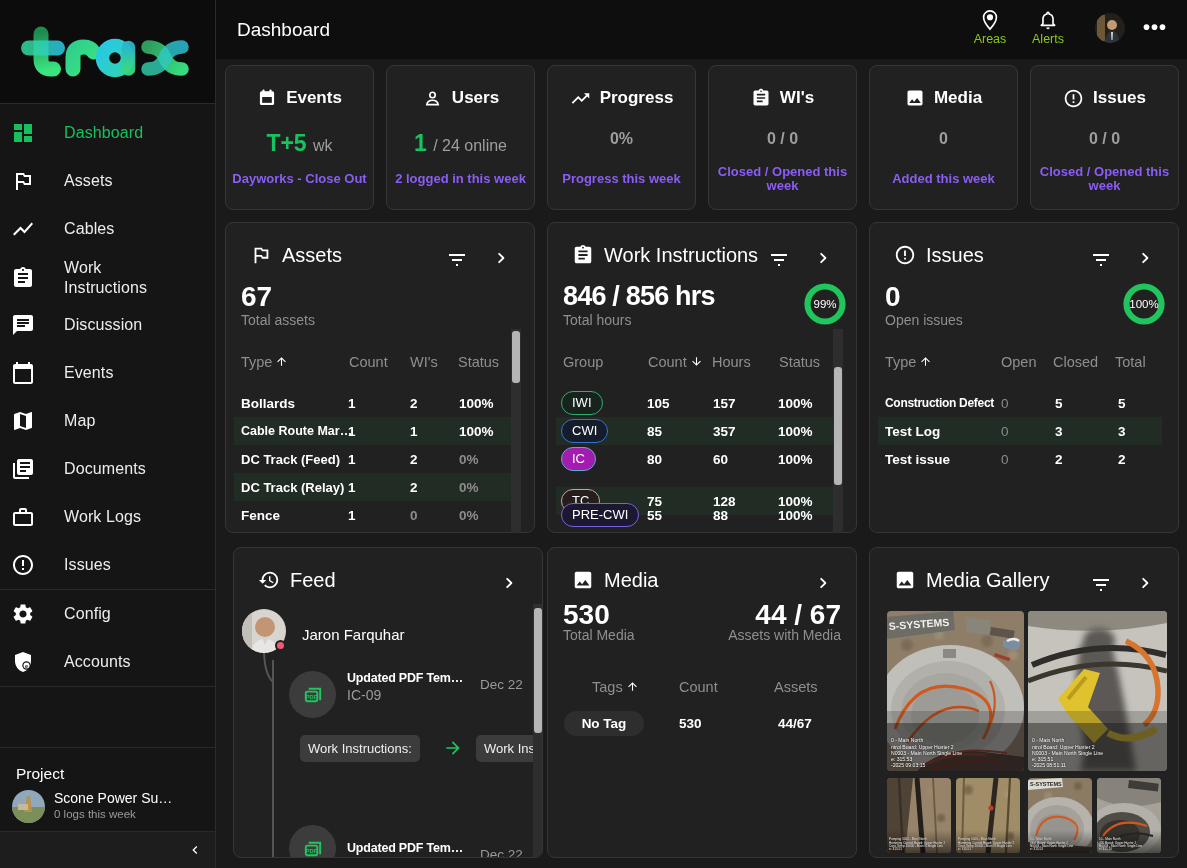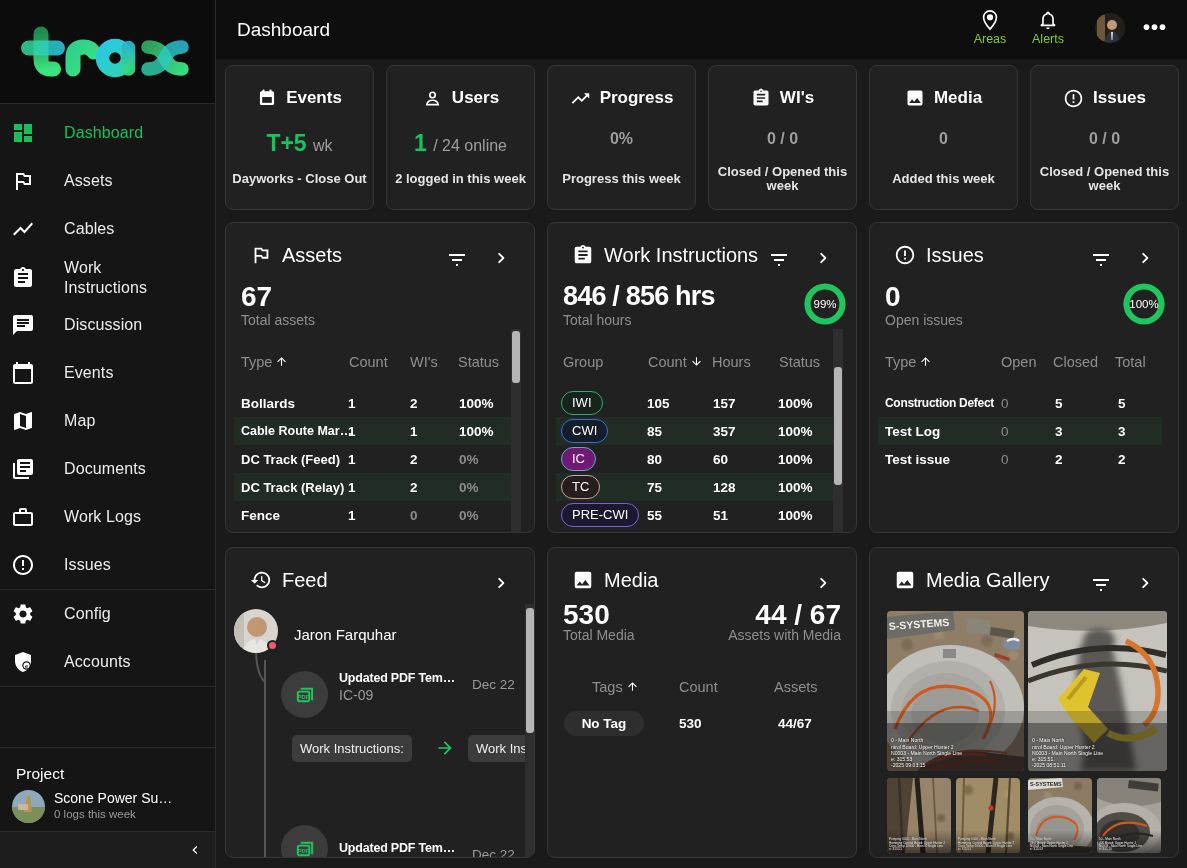--- a/index.html
+++ b/index.html
@@ -18,21 +18,21 @@
   
   #topbar { position:absolute; left:216px; top:0; width:971px; height:59px; background:#0e0e0e; }
   #topbar .title { position:absolute; left:21px; top:50%; transform:translateY(-50%); color:#fff; font-size:19px; font-weight:400; }
   .tbitem { position:absolute; top:9px; height:44px; text-align:center; color:#84cc16; }
   .tbitem .lbl { font-size:12.5px; margin-top:1px; }
   
   .card { position:absolute; background:#212121; border:1px solid #363636; border-radius:8px; }
   .scard { width:149px; height:145px; top:65px; text-align:center; }
   .scard .hd { position:absolute; top:20px; left:0; width:100%; height:24px; display:flex; align-items:center; justify-content:center; gap:9px; color:#fff; font-size:17px; font-weight:700; }
   .scard .val { position:absolute; top:64px; left:0; width:100%; font-size:23px; font-weight:700; color:#9e9e9e; }
-  .scard .cap { position:absolute; top:106px; left:0; width:100%; font-size:13px; font-weight:700; color:#e5e5e5; line-height:14px; }
+  .scard .cap { position:absolute; top:106px; left:0; width:100%; font-size:13px; font-weight:700; color:#8b5cf6; line-height:14px; }
   .bcard { width:310px; height:311px; }
   .bhd { position:absolute; top:19px; left:24px; height:26px; display:flex; align-items:center; gap:10px; color:#fff; font-size:20px; font-weight:500; white-space:nowrap; }
   .filt { position:absolute; top:24px; }
   .chev { position:absolute; top:24px; }
   .bignum { position:absolute; top:58px; left:15px; color:#fff; font-size:28px; font-weight:700; }
   .subcap { position:absolute; top:89px; left:15px; color:#8f8f8f; font-size:14px; }
   .thead { position:absolute; color:#8f8f8f; font-size:14.5px; }
   .trow  { position:absolute; height:28px; width:280px; }
   .trow.alt { background:rgba(40,195,100,0.07); }
   .tc { position:absolute; top:50%; transform:translateY(-50%); font-size:13.5px; font-weight:700; color:#fff; white-space:nowrap; }
@@ -373,35 +373,35 @@
         <span class="tc" style="left:157px">157</span>
         <span class="tc" style="left:222px">100%</span>
     </div>
     <div class="trow alt" style="left:8px;top:194px;width:278px;">
       <span class="pill" style="left:5px;border:1.5px solid #3a6fd8;background:#151d2b;">CWI</span>
         <span class="tc" style="left:91px">85</span>
         <span class="tc" style="left:157px">357</span>
         <span class="tc" style="left:222px">100%</span>
     </div>
     <div class="trow" style="left:8px;top:222px;width:278px;">
-      <span class="pill" style="left:5px;border:1.5px solid #57aec2;background:#701a75;">IC</span>
+      <span class="pill" style="left:5px;border:1.5px solid #57aec2;background:#a21caf;">IC</span>
         <span class="tc" style="left:91px">80</span>
         <span class="tc" style="left:157px">60</span>
         <span class="tc" style="left:222px">100%</span>
     </div>
-    <div class="trow alt" style="left:8px;top:250px;width:278px;">
+    <div class="trow alt" style="left:8px;top:264px;width:278px;">
       <span class="pill" style="left:5px;border:1.5px solid #c9a2a2;background:#261d1d;">TC</span>
         <span class="tc" style="left:91px">75</span>
         <span class="tc" style="left:157px">128</span>
         <span class="tc" style="left:222px">100%</span>
     </div>
     <div class="trow" style="left:8px;top:278px;width:278px;">
       <span class="pill" style="left:5px;border:1.5px solid #7a5fe0;background:#1c1830;">PRE-CWI</span>
         <span class="tc" style="left:91px">55</span>
-        <span class="tc" style="left:157px">51</span>
+        <span class="tc" style="left:157px">88</span>
         <span class="tc" style="left:222px">100%</span>
     </div>
     <div class="sbar" style="left:285px;top:106px;height:204px;width:10px;background:#2e2e2e;border-radius:0;"></div>
     <div class="sbar" style="left:286px;top:144px;height:118px;width:8px;"></div>
   </div>
 
   <div class="card bcard" style="left:869px;top:222px;">
     <div class="bhd">
       <svg width="22" height="22" viewBox="0 0 24 24" fill="#fff">
           <path d="M11 15h2v2h-2zm0-8h2v6h-2zm.99-5C6.47 2 2 6.48 2 12s4.47 10 9.99 10C17.52 22 22 17.52 22 12S17.52 2 11.99 2zM12 20c-4.42 0-8-3.58-8-8s3.58-8 8-8 8 3.58 8 8-3.58 8-8 8z"></path>
@@ -441,21 +441,21 @@
         <span class="tc" style="left:240px">3</span>
     </div>
     <div class="trow" style="left:8px;top:222px;width:284px;">
       <span class="tc" style="left:7px">Test issue</span>
         <span class="tc g" style="left:123px">0</span>
         <span class="tc" style="left:177px">2</span>
         <span class="tc" style="left:240px">2</span>
     </div>
   </div>
 
-  <div class="card bcard" style="left:225px;top:547px;overflow:hidden;">
+  <div class="card bcard" style="left:233px;top:547px;overflow:hidden;">
     <div class="bhd">
       <svg width="22" height="22" viewBox="0 0 24 24" fill="#fff">
           <path d="M13 3c-4.97 0-9 4.03-9 9H1l3.89 3.89.07.14L9 12H6c0-3.87 3.13-7 7-7s7 3.13 7 7-3.13 7-7 7c-1.93 0-3.68-.79-4.94-2.06l-1.42 1.42C8.27 19.99 10.51 21 13 21c4.97 0 9-4.03 9-9s-4.03-9-9-9zm-1 5v5l4.28 2.54.72-1.21-3.5-2.08V8H12z"></path>
         </svg>
       <span>Feed</span>
     </div>
     <svg class="chev" style="left:264px" width="22" height="22" viewBox="0 0 24 24" fill="#fff">
         <path d="M9.29 6.71a1 1 0 0 0 0 1.41L13.17 12l-3.88 3.88a1 1 0 1 0 1.42 1.41l4.59-4.59a1 1 0 0 0 0-1.41L10.71 6.7a1 1 0 0 0-1.42.01z"></path>
       </svg>
 

